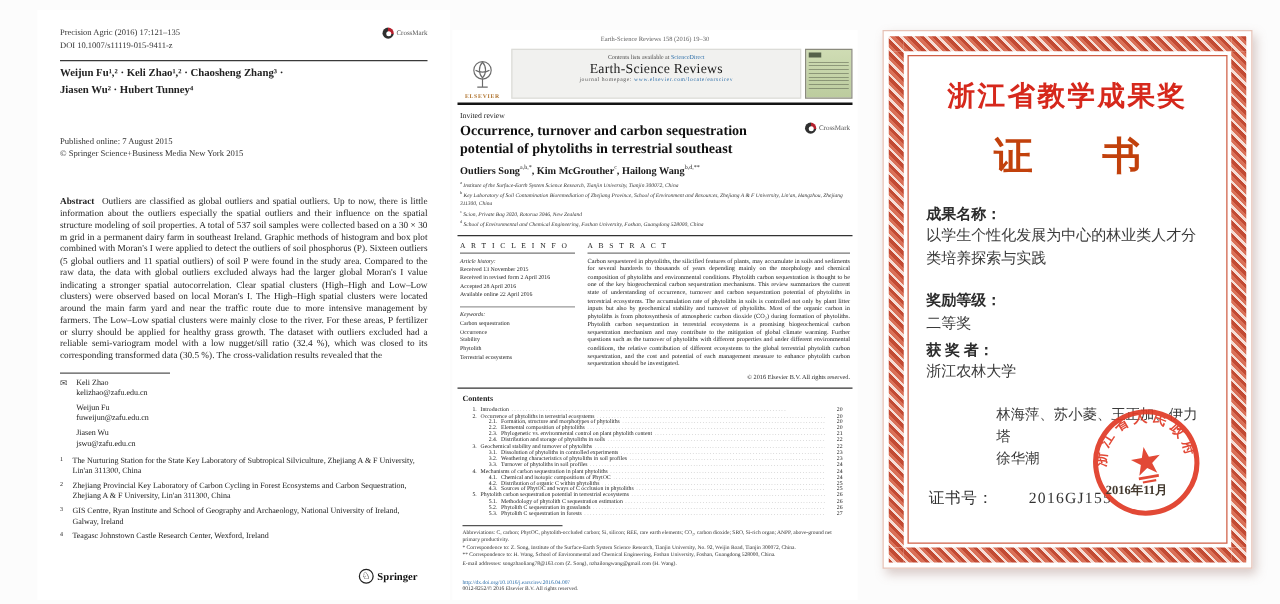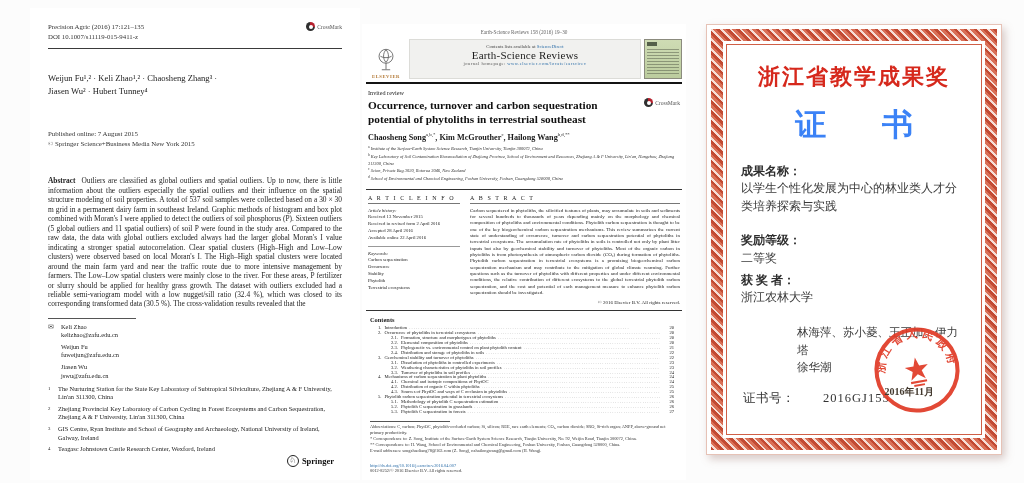--- a/index.html
+++ b/index.html
@@ -10,21 +10,21 @@
   
   #left-paper{left:30px;top:8px;width:330px;height:472px;padding:14px 18px;}
   .lp-head{display:flex;justify-content:space-between;align-items:flex-start;
            border-bottom:1.4px solid #3a3a3a;padding-bottom:7px;}
   .lp-head-lines{font-size:6.8px;line-height:1.4;color:#333;}
   .cm-badge{display:flex;align-items:center;gap:2px;font-size:5.6px;color:#555;}
   .cm-circle{width:9px;height:9px;border-radius:50%;
              background:conic-gradient(#b5212e 0 100deg,#2f2f2f 100deg 360deg);position:relative;flex:none;}
   .cm-circle::after{content:"";position:absolute;inset:2.5px;background:#fff;border-radius:50%;}
   .lp-title{margin-top:18px;font-size:12.5px;font-weight:bold;line-height:1.3;color:#111;}
-  .lp-authors{margin-top:23px;font-size:8.6px;font-weight:normal;line-height:1.55;}
+  .lp-authors{margin-top:3px;font-size:8.6px;font-weight:bold;line-height:1.55;}
   .lp-pub{margin-top:30px;font-size:6.9px;line-height:1.5;color:#333;}
   .lp-abs{margin-top:27px;font-size:7.4px;line-height:1.28;text-align:justify;color:#1d1d1d;}
   .lp-abs .abs-label{font-weight:bold;margin-right:6px;}
   .lp-footrule{width:88px;border-top:0.8px solid #555;margin:9px 0 4px;}
   .lp-corr{font-size:6.4px;line-height:1.3;color:#222;}
   .lp-corr-entry{margin-bottom:3.5px;padding-left:13px;position:relative;}
   .env-icon{position:absolute;left:0;top:0;font-size:7px;color:#444;}
   .lp-email{color:#222;}
   .lp-affs{margin-top:5px;font-size:6.4px;line-height:1.3;}
   .lp-aff{display:flex;gap:5px;margin-bottom:3.5px;}
@@ -84,21 +84,21 @@
   .mp-issn{font-size:4.4px;color:#333;padding:0 4px;}
 
   
   #certificate{left:706px;top:24px;width:296px;height:431px;background:#fff;
                box-shadow:3px 4px 8px rgba(150,110,100,0.35);border:1px solid #e6c2b6;}
   .cert-band{position:absolute;inset:4px;border:12px solid #cf5f46;
      border-image:repeating-linear-gradient(45deg,#c24a33 0 2.5px,#f6ded6 2.5px 4.5px,#da7057 4.5px 7px) 12;}
   .cert-line{position:absolute;inset:19px;border:1px solid #cf5f46;}
   .cert-content{position:absolute;inset:21px;padding:8px 13px;color:#3c3c3c;overflow:hidden;}
   .cert-title{text-align:center;color:#d6281c;font-size:22px;font-weight:bold;letter-spacing:2px;margin-top:8px;}
-  .cert-sub{text-align:center;color:#3b82f6;font-size:31px;font-weight:bold;letter-spacing:24px;text-indent:24px;margin-top:12px;}
+  .cert-sub{text-align:center;color:#c2410c;font-size:31px;font-weight:bold;letter-spacing:24px;text-indent:24px;margin-top:12px;}
   .cert-body{margin-top:20px;font-size:12px;line-height:1.55;text-indent:2em;color:#3a3a3a;text-align:justify;}
   .cert-field{display:flex;font-size:12px;line-height:1.45;margin-top:5px;flex-direction:column;}
   .cert-field.gap{margin-top:17px;}
   .cert-field-label{flex:none;font-weight:bold;color:#2d2d2d;}
   .cert-field-value{color:#3a3a3a;}
   .cert-awardees{margin-top:17px;margin-left:56px;font-size:11.5px;line-height:1.55;color:#3a3a3a;}
   .cert-certno{position:absolute;left:15px;bottom:26px;font-size:12.5px;color:#333;letter-spacing:0.5px;}
   .cert-certno .no-val{margin-left:28px;letter-spacing:1px;}
   .cert-date{position:absolute;right:46px;bottom:34px;font-size:10px;color:#43392e;z-index:3;font-weight:bold;}
   .cert-seal{position:absolute;right:18px;bottom:18px;width:90px;height:90px;transform:rotate(-10deg);opacity:0.92;z-index:2;}
@@ -208,21 +208,21 @@
 
   <div class="mp-title-row">
     <div class="mp-title">Occurrence, turnover and carbon sequestration potential of phytoliths in terrestrial southeast</div>
     <div class="cm-badge">
       <span class="cm-circle"></span>
       <span>CrossMark</span>
     </div>
   </div>
 
   <div class="mp-authors">
-    <span class="mp-author"><span>Chaosheng Song</span><sup>a,b,*</sup></span><span class="mp-author"><span>Kim McGrouther</span><sup>c</sup></span><span class="mp-author"><span>Hailong Wang</span><sup>b,d,**</sup></span>
+    <span class="mp-author"><span>Outliers Song</span><sup>a,b,*</sup></span><span class="mp-author"><span>Kim McGrouther</span><sup>c</sup></span><span class="mp-author"><span>Hailong Wang</span><sup>b,d,**</sup></span>
   </div>
 
   <div class="mp-affs">
     <div><sup>a</sup> <span>Institute of the Surface-Earth System Science Research, Tianjin University, Tianjin 300072, China</span></div>
     <div><sup>b</sup> <span>Key Laboratory of Soil Contamination Bioremediation of Zhejiang Province, School of Environment and Resources, Zhejiang A &amp; F University, Lin'an, Hangzhou, Zhejiang 311300, China</span></div>
     <div><sup>c</sup> <span>Scion, Private Bag 3020, Rotorua 3046, New Zealand</span></div>
     <div><sup>d</sup> <span>School of Environmental and Chemical Engineering, Foshan University, Foshan, Guangdong 528000, China</span></div>
   </div>
 
   <div class="mp-rule"></div>

